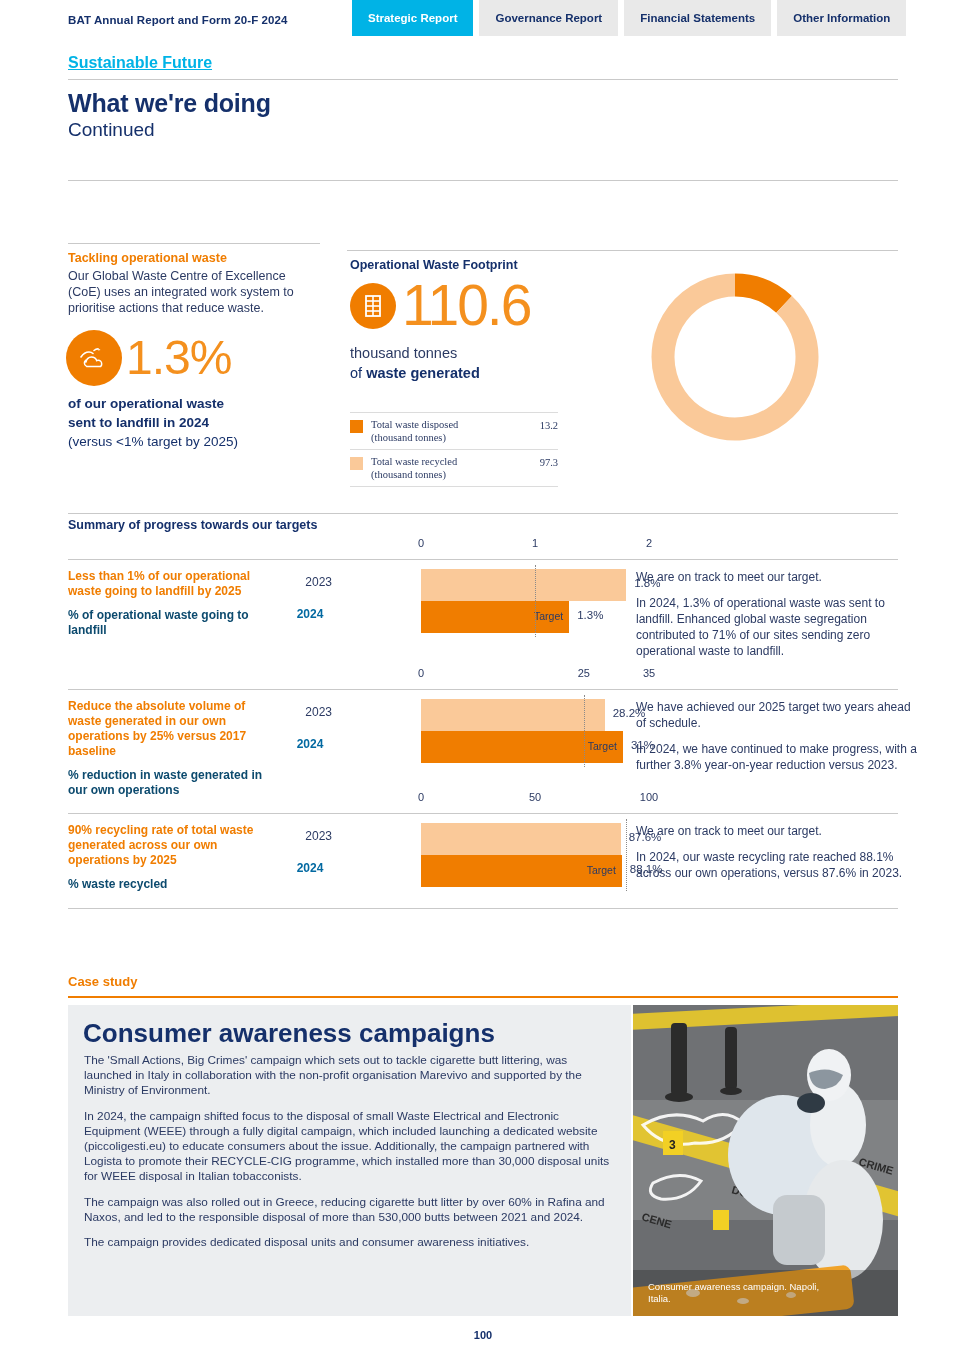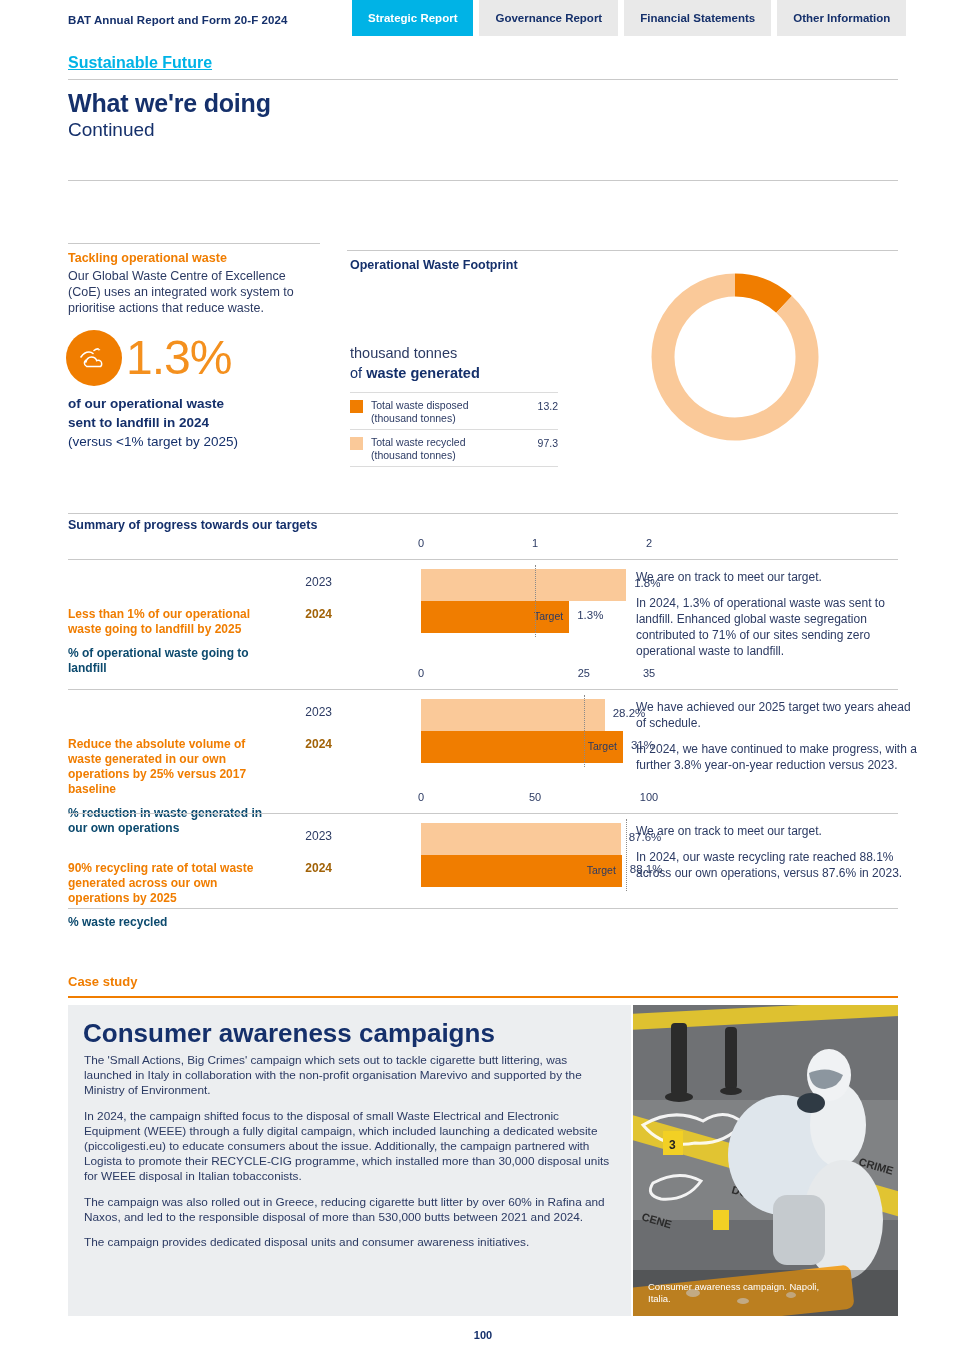--- a/index.html
+++ b/index.html
@@ -54,45 +54,45 @@
   
   .fp-rule { position:absolute; left:347px; top:250px; width:551px; height:1px; background:#c9c9c9; }
   .fp-title { position:absolute; left:350px; top:258px; font-size:12.5px; font-weight:bold; color:#15306b; }
   .fp-stat { position:absolute; left:350px; top:277px; display:flex; align-items:center; }
   .fp-icon { width:46px; height:46px; border-radius:50%; background:#f07d00; display:flex; align-items:center; justify-content:center; flex:0 0 auto;}
   .fp-num { font-size:57px; color:#f4901e; line-height:1; margin-left:6px; letter-spacing:-2px; }
   .fp-sub1 { position:absolute; left:350px; top:345px; font-size:14.5px; color:#2b3a63; }
   .fp-sub2 { position:absolute; left:350px; top:365px; font-size:14.5px; color:#15306b; }
   .fp-sub2 b { font-weight:bold; }
 
-  .legend { position:absolute; left:350px; top:392px; width:208px; }
+  .legend { position:absolute; left:350px; top:412px; width:208px;font-family:Liberation Serif, serif; }
   .legend-row { display:flex; align-items:flex-start; padding:6px 0 5px 0; border-bottom:1px solid #dcdcdc; }
   .legend-row:first-child { border-top:1px solid #dcdcdc; }
   .lg-swatch { width:13px; height:13px; flex:0 0 auto; margin-top:1px; }
   .lg-label { flex:1; margin-left:8px; font-size:10.5px; line-height:12.5px; color:#2b3a63; }
   .lg-val { font-size:10.5px; color:#2b3a63; margin-left:6px; padding-top:1px; }
 
   .donut { position:absolute; left:640px; top:262px; width:190px; height:190px; }
 
   
   .sum-rule { position:absolute; left:68px; top:513px; width:830px; height:1px; background:#c9c9c9; }
   .sum-title { position:absolute; left:68px; top:518px; font-size:12.5px; font-weight:bold; color:#15306b; }
 
   .tgroup { position:absolute; left:68px; width:830px; }
   .tg-axis { position:relative; height:22px; }
   .tg-axis .tick { position:absolute; font-size:11px; color:#2b3a63; transform:translateX(-50%); top:0; }
   .tg-hr { position:absolute; left:0; width:830px; height:1px; background:#c9c9c9; }
   .tg-body { position:relative; }
-  .tg-left { position:absolute; left:0; top:0; width:200px;margin-top:38px; }
+  .tg-left { position:absolute; left:0; top:0; width:200px; }
   .tg-target { font-size:12px; font-weight:bold; color:#f07d00; line-height:15px; }
   .tg-metric { font-size:12px; font-weight:bold; color:#0c4a6e; line-height:15px; margin-top:9px; }
   .tg-chart { position:absolute; left:220px; top:0; width:340px; }
   .barrow { position:relative; height:32px; }
   .yearlbl { position:absolute; left:0; top:6px; width:44px; text-align:right; font-size:12px; color:#2b3a63; }
-  .yearlbl.bold { font-weight:bold; color:#a16207; }
+  .yearlbl.bold { font-weight:bold; color:#0369a1;text-align:center; }
   .bar { position:absolute; left:133px; top:0; height:32px; }
   .bar .fill { height:32px; }
   .bar-val { position:absolute; font-size:11.5px; color:#2b3a63; top:8px; }
   .target-tag { position:absolute; right:6px; top:9px; font-size:10.5px; color:#2b3a63; }
   .dotline { position:absolute; width:0; border-left:1px dotted #8a8a8a; }
   .tg-note { position:absolute; left:568px; top:0; width:282px; font-size:12px; line-height:16px; color:#2b3a63; }
   .tg-note p { margin:0 0 10px 0; }
 
   
   .cs-label { position:absolute; left:68px; top:974px; font-size:13px; font-weight:bold; color:#f07d00;text-align:center; }
@@ -144,20 +144,32 @@
     <span class="big-num">1.3%</span>
   </div>
   <div class="stat-caption">
     <div>of our operational waste</div>
     <div>sent to landfill in 2024</div>
     <div class="light">(versus &lt;1% target by 2025)</div>
   </div>
 
   <div class="fp-rule"></div>
   <div class="fp-title">Operational Waste Footprint</div>
+  <div class="fp-stat">
+    <span class="fp-icon">
+      <svg width="30" height="30" viewBox="0 0 30 30" aria-hidden="true">
+        <rect x="8" y="5" width="14" height="20" stroke="#ffffff" stroke-width="1.8" fill="none"></rect>
+        <line x1="8" y1="10" x2="22" y2="10" stroke="#ffffff" stroke-width="1.6"></line>
+        <line x1="8" y1="15" x2="22" y2="15" stroke="#ffffff" stroke-width="1.6"></line>
+        <line x1="8" y1="20" x2="22" y2="20" stroke="#ffffff" stroke-width="1.6"></line>
+        <line x1="15" y1="5" x2="15" y2="25" stroke="#ffffff" stroke-width="1.6"></line>
+      </svg>
+    </span>
+    <span class="fp-num">110.6</span>
+  </div>
   <div class="fp-sub1">thousand tonnes</div>
   <div class="fp-sub2"><span>of </span><b>waste generated</b></div>
 
   <div class="legend">
     <div class="legend-row">
       <span class="lg-swatch" style="background:#f07d00"></span>
       <span class="lg-label">
         <span>Total waste disposed</span><br>
         <span>(thousand tonnes)</span>
       </span>

